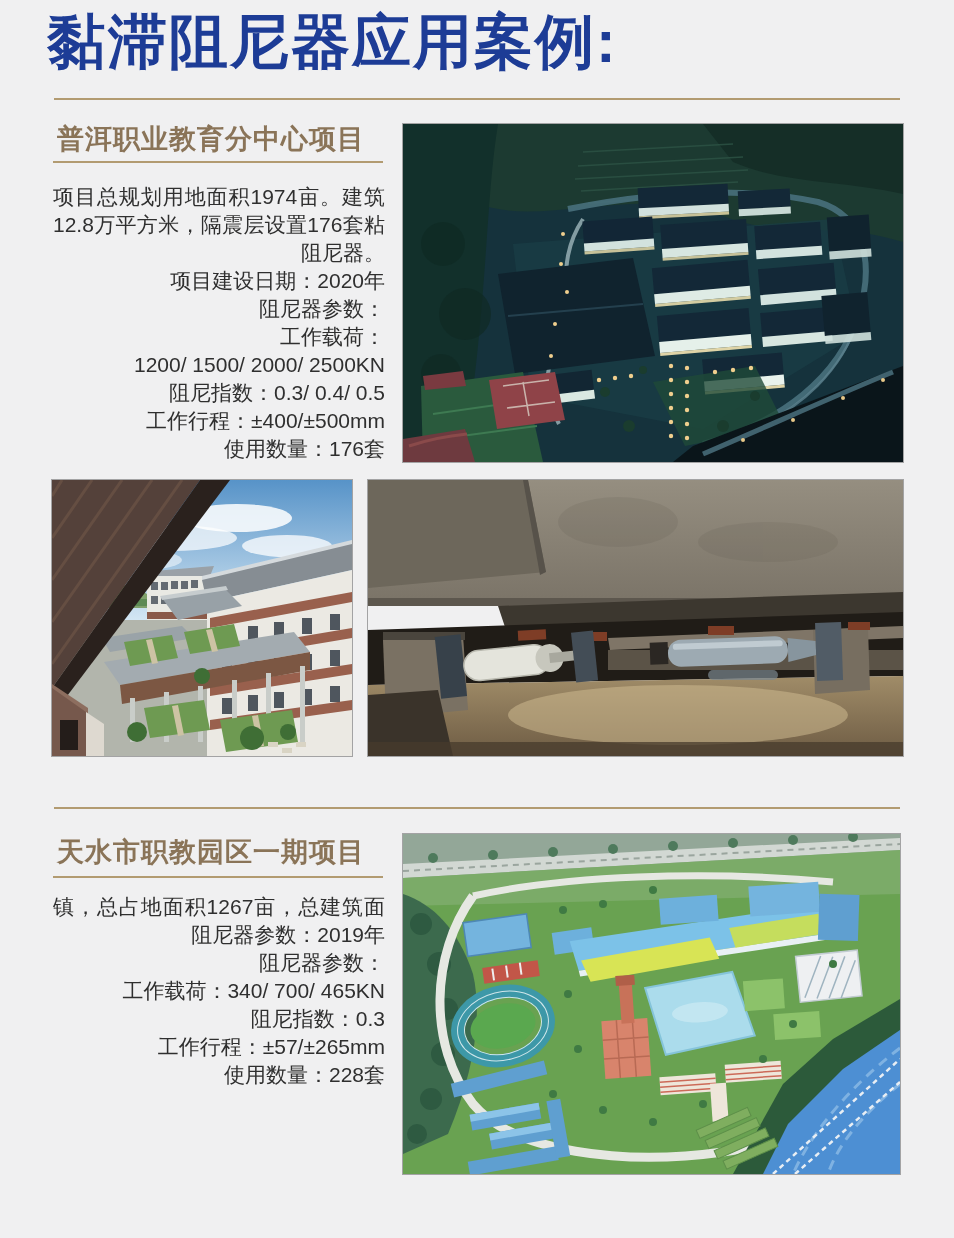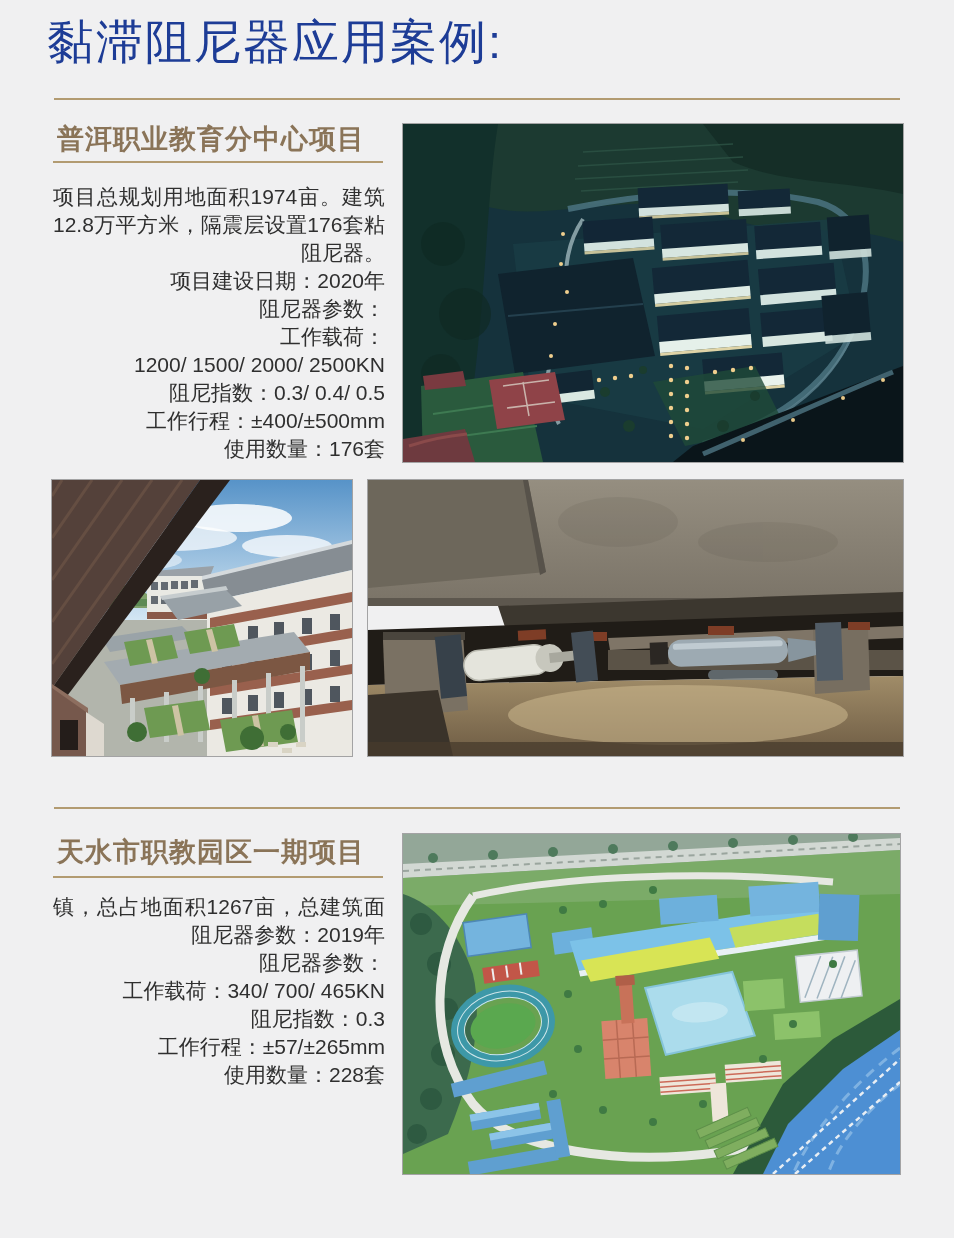--- a/index.html
+++ b/index.html
@@ -3,21 +3,21 @@
 <meta charset="utf-8">
 <style>
   html,body { margin:0; padding:0; background:#f0f0f1; }
   .page {
     position:relative; width:954px; height:1238px; margin:0 auto;
     background:#f0f0f1; overflow:hidden;
     font-family:"Liberation Sans", sans-serif; color:#2f2f2f;
   }
   .page-title {
     position:absolute; left:47px; top:12px; margin:0;
-    font-size:47px; line-height:60px; font-weight:normal;
+    font-size:59px; line-height:60px; font-weight:bold;
     color:#1d3c96; letter-spacing:2px; white-space:nowrap;
   }
   .rule { position:absolute; height:2px; background:#b29b71; }
   #rule-top     { left:54px; top:98px;  width:846px; }
   #rule-mid     { left:54px; top:807px; width:846px; }
   #s1-rule      { left:53px; top:161px; width:330px; }
   #s2-rule      { left:53px; top:876px; width:330px; }
   .sec-heading {
     position:absolute; left:53px; margin:4px;
     font-size:27px; line-height:32px; font-weight:bold;

